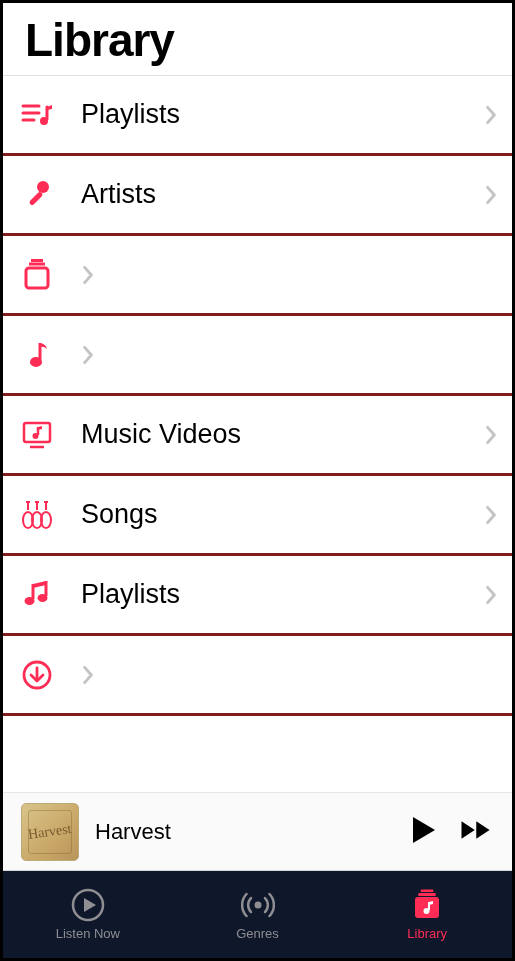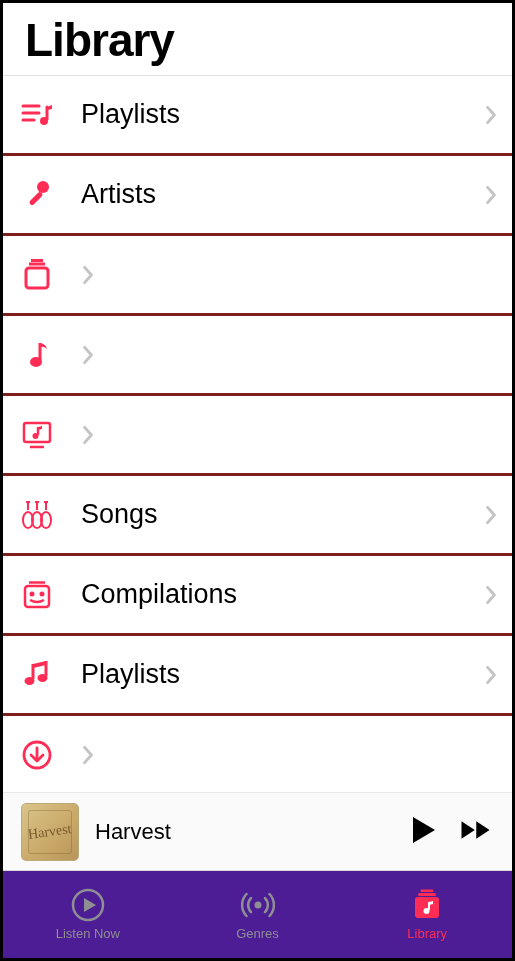--- a/index.html
+++ b/index.html
@@ -73,21 +73,21 @@
       flex: 1;
       margin-left: 16px;
       font-size: 22px; font-weight: 400; color: #000;
     }
     .np-controls { display:flex; gap:20px; align-items:center; margin-right:6px;}
     .np-controls svg { width: 34px; height: 34px; fill: #000; }
     .tab-bar {
       height: 88px;
       display: flex;
       border-top: 1px solid #d8d8d8;
-      background: #4c1d95;
+      background: #0f172a;
     }
     .tab {
       flex: 1;
       display: flex; flex-direction: column; align-items: center; justify-content: center;
       gap: 4px;
       color: #8e8e93;
     }
     .tab.active { color: #ff2d55; }
     .tab svg { width: 34px; height: 34px; }
     .tab-label { font-size: 13px; font-weight: 500; }
@@ -168,20 +168,21 @@
   <div class="list-row">
     <span class="icon-wrap">
       <svg viewBox="0 0 34 34" fill="none" stroke="currentColor" stroke-width="2.5" stroke-linejoin="round">
           <rect x="4" y="5" width="26" height="19" rx="2"></rect>
           <line x1="10" y1="29" x2="24" y2="29"></line>
           <path d="M18 9 v8" stroke-width="2.5"></path>
           <circle cx="15.5" cy="18" r="3" fill="currentColor" stroke="none"></circle>
           <path d="M18 9 l4 -1 v3 l-4 1" fill="currentColor" stroke="none"></path>
         </svg>
     </span>
+    <span class="list-label">Music Videos</span>
     <span class="chevron">
         <svg viewBox="0 0 16 26" width="14" height="22" fill="none" stroke="currentColor" stroke-width="3.5" stroke-linecap="round" stroke-linejoin="round">
           <polyline points="4,4 12,13 4,22"></polyline>
         </svg>
       </span>
   </div>
 
   <div class="list-row">
     <span class="icon-wrap">
       <svg viewBox="0 0 34 34" fill="none" stroke="currentColor" stroke-width="2" stroke-linejoin="round">
@@ -194,37 +195,20 @@
         </svg>
     </span>
     <span class="list-label">Songs</span>
     <span class="chevron">
         <svg viewBox="0 0 16 26" width="14" height="22" fill="none" stroke="currentColor" stroke-width="3.5" stroke-linecap="round" stroke-linejoin="round">
           <polyline points="4,4 12,13 4,22"></polyline>
         </svg>
       </span>
   </div>
 
-  <div class="list-row">
-    <span class="icon-wrap">
-      <svg viewBox="0 0 34 34" fill="none" stroke="currentColor" stroke-width="2.5" stroke-linejoin="round">
-          <rect x="5" y="8" width="24" height="21" rx="3"></rect>
-          <line x1="9" y1="4.5" x2="25" y2="4.5"></line>
-          <circle cx="12" cy="16" r="2.5" fill="currentColor" stroke="none"></circle>
-          <circle cx="22" cy="16" r="2.5" fill="currentColor" stroke="none"></circle>
-          <path d="M10 22 q7 4 14 0"></path>
-        </svg>
-    </span>
-    <span class="list-label">Compilations</span>
-    <span class="chevron">
-        <svg viewBox="0 0 16 26" width="14" height="22" fill="none" stroke="currentColor" stroke-width="3.5" stroke-linecap="round" stroke-linejoin="round">
-          <polyline points="4,4 12,13 4,22"></polyline>
-        </svg>
-      </span>
-  </div>
 
   <div class="list-row">
     <span class="icon-wrap">
       <svg viewBox="0 0 34 34" fill="currentColor">
           <path d="M13 6 v15" stroke="currentColor" stroke-width="3"></path>
           <ellipse cx="9.5" cy="23" rx="5" ry="4"></ellipse>
           <path d="M26 3 v15" stroke="currentColor" stroke-width="3"></path>
           <ellipse cx="22.5" cy="20" rx="5" ry="4"></ellipse>
           <path d="M13 6 l13 -3 v4 l-13 3 z"></path>
         </svg>

